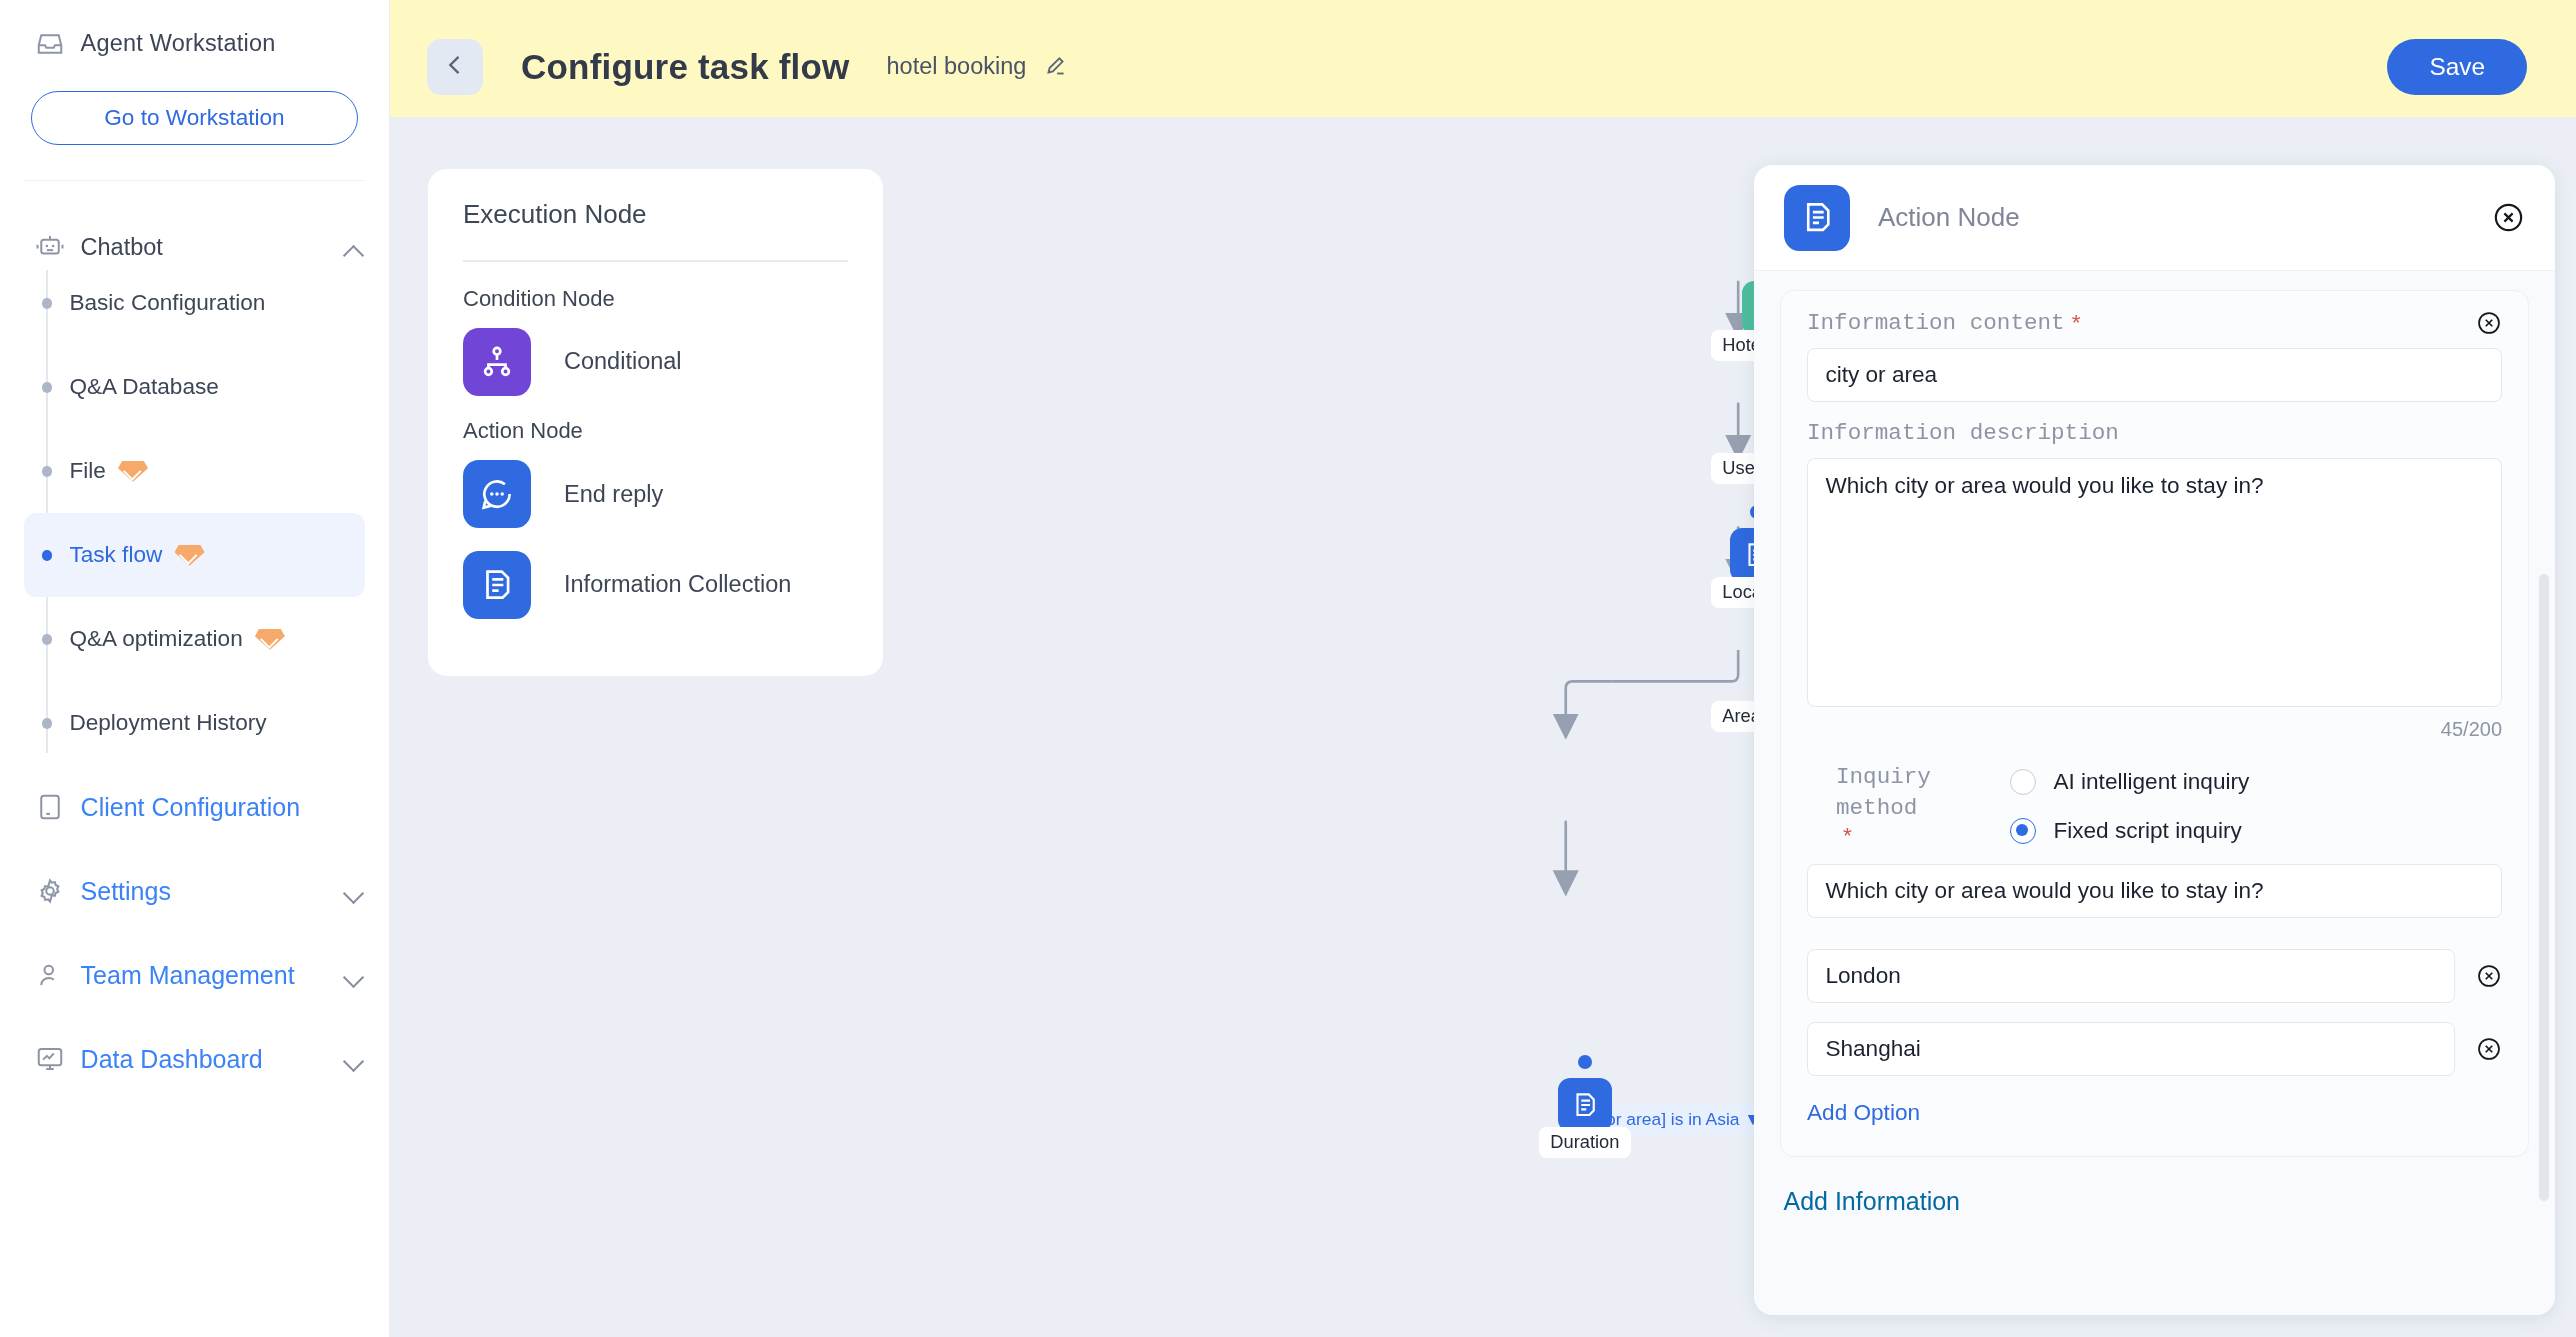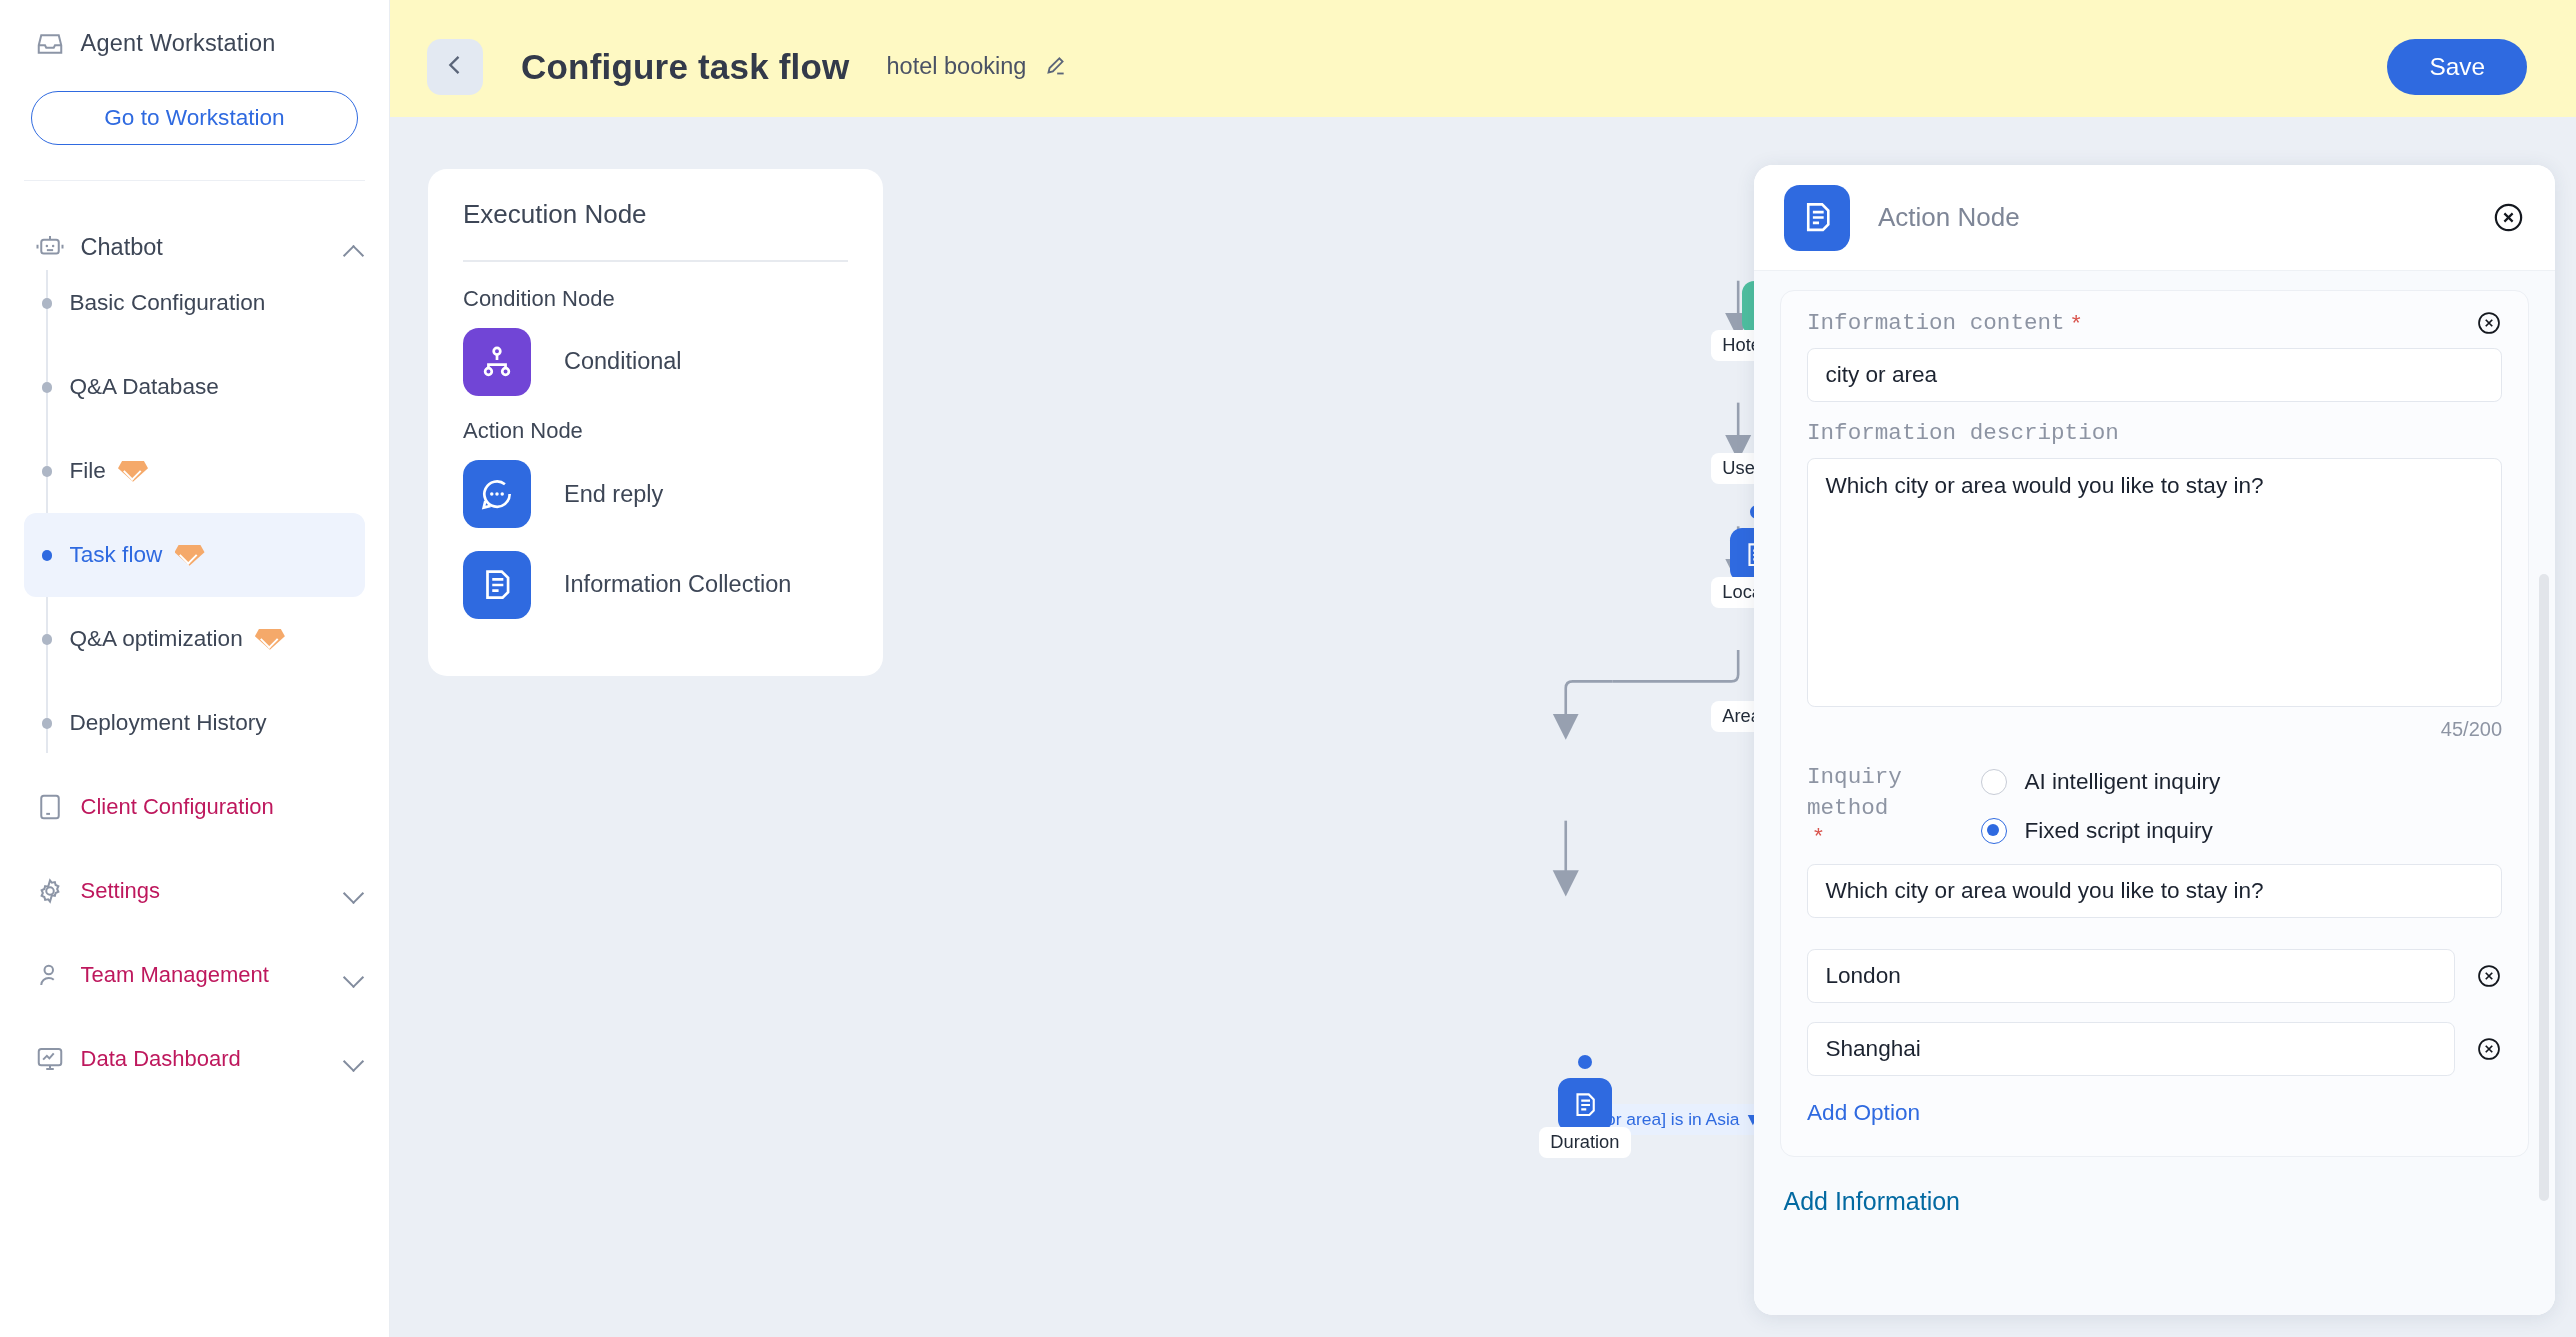--- a/index.html
+++ b/index.html
@@ -78,21 +78,21 @@
     content: ""; position: absolute; left: 7.8px; top: 4.4px;
     width: 10.5px; height: 10.5px;
     border-right: 2.6px solid #fff; border-bottom: 2.6px solid #fff;
     transform: rotate(45deg);
   }
 
   .nav-item {
     display: flex; align-items: center; gap: 15.7px;
     height: 84px; padding-left: 10.5px; cursor: pointer;
   }
-  .nav-item .lbl { font-size: 22px; color: #be185d; flex: 1; }
+  .nav-item .lbl { font-size: 25px; color: #3b82f6; flex: 1; }
 
   .ic { width: 30px; height: 30px; flex: 0 0 30px; color: #8c95a6; }
   .ic svg { width: 30px; height: 30px; display: block; }
 
   
   .main { flex: 1; position: relative; height: 1338px; background: #ffffff; }
   .topbar {
     height: 117px; background: #fef9c3; display: flex; align-items: center;
     padding: 16px 49px 0 37px; gap: 0;
   }
@@ -197,21 +197,21 @@
     background: #fff; padding: 0 17.4px; font-size: 22.6px; color: #1c2330;
     font-family: "Liberation Sans", sans-serif; margin-top: 12.2px;
   }
   .ta {
     width: 100%; height: 249px; border: 1.7px solid #e3e7ee; border-radius: 7.8px;
     background: #fff; padding: 14px 17.4px; font-size: 22.6px; color: #1c2330;
     font-family: "Liberation Sans", sans-serif; margin-top: 12.2px; resize: none;
   }
   .counter { text-align: right; font-size: 20px; color: #8d94a3; margin-top: 8.7px; }
   .radio-block { display: flex; margin-top: 15.7px; }
-  .radio-left { width: 174px; padding-top: 5.2px; }
+  .radio-left { width: 174px; padding-top: 5.2px; margin-left: 29px; }
   .radio-left .fl-label { display: block; line-height: 1.35; }
   .radio-right { flex: 1; }
   .radio-opt { display: flex; align-items: center; gap: 17.4px; height: 49px; cursor: pointer; }
   .rd {
     width: 26px; height: 26px; border-radius: 50%; border: 1.7px solid #c7ccd6;
     background: #fff; flex: 0 0 26px; position: relative;
   }
   .rd.on { border-color: #2f6ae0; }
   .rd.on::after {
     content: ""; position: absolute; left: 5.2px; top: 5.2px;

